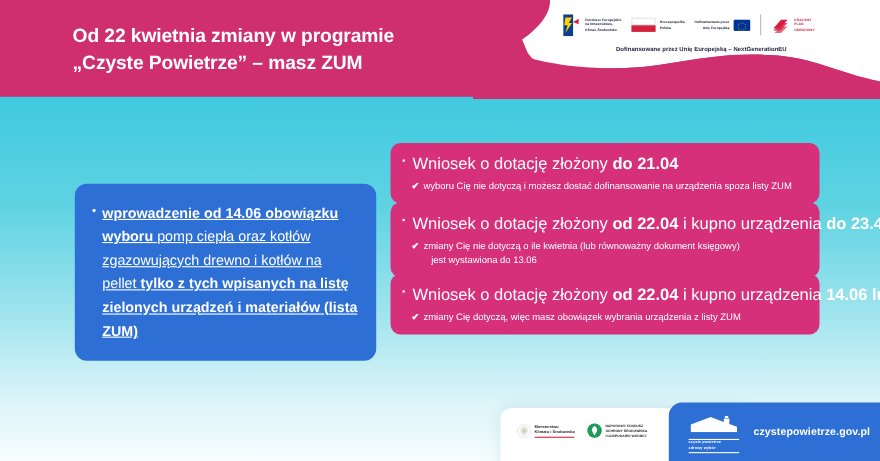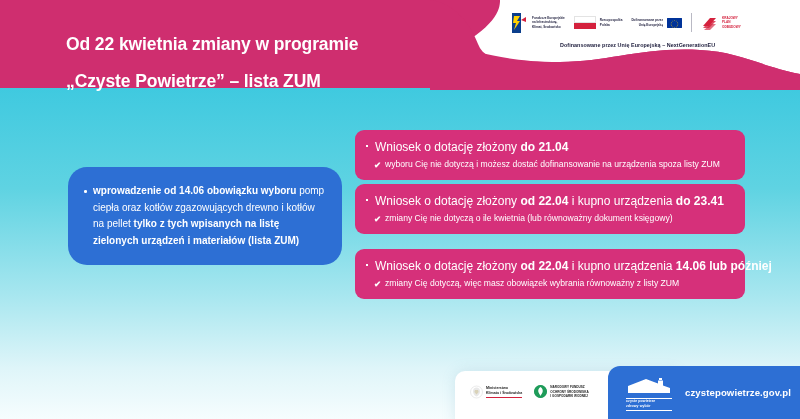--- a/index.html
+++ b/index.html
@@ -35,21 +35,21 @@
     position: absolute;
     left: 66px; top: 20px;
     width: 430px;
     z-index: 6;
     color: #ffffff;
     font-size: 17.5px;
     font-weight: bold;
     line-height: 1.42;
     letter-spacing: -0.1px;
   }
-  .header-title .line { display: block; white-space: nowrap; margin-top: 12px; }
+  .header-title .line { display: block; white-space: nowrap; }
 
   
   .logo-strip {
     position: absolute;
     left: 512px; top: 9px;
     z-index: 7;
     display: flex;
     align-items: center;
     gap: 9px;
     height: 27px;
@@ -81,25 +81,26 @@
     letter-spacing: 0.05px;
   }
 
   
   .blue-card {
     position: absolute;
     left: 68px; top: 167px;
     width: 274px;
     padding: 16px 17px 16px 15px;
     background: #2d6fd4;
-    border-radius: 19px;
+    border-radius: 11px;
     z-index: 5;
     color: #ffffff;
-    font-size: 10px;
+    font-size: 13px;
     line-height: 1.65;
+    text-decoration: underline;
   }
   .blue-card ul { list-style: none; }
   .blue-card li { position: relative; padding-left: 10px; }
   .blue-card li::before {
     content: "";
     position: absolute;
     left: 1px; top: 7px;
     width: 2.6px; height: 2.6px;
     border-radius: 50%;
     background: #ffffff;
@@ -116,21 +117,21 @@
     z-index: 5;
     color: #ffffff;
     padding: 9px 12px 9px 11px;
   }
   .pc1 { top: 130px; }
   .pc2 { top: 184px; }
   .pc3 { top: 249px; }
   .pink-head {
     position: relative;
     padding-left: 9px;
-    font-size: 12px;
+    font-size: 15px;
     line-height: 1.45;
     white-space: nowrap;
   }
   .pink-head::before {
     content: "";
     position: absolute;
     left: 0px; top: 6px;
     width: 2.4px; height: 2.4px;
     background: #ffffff;
   }
@@ -219,21 +220,21 @@
 
   <div class="header-band"></div>
 
   <svg class="header-wave" viewBox="0 0 800 90" preserveAspectRatio="none">
     <path d="M430,0 L800,0 L800,74 C760,66 740,52 700,50 C640,47 610,62 560,62 C500,62 480,50 455,48 C500,24 500,6 500,0 Z" fill="#ffffff"></path>
     <path d="M430,0 C452,2 470,22 478,44 C486,66 520,62 560,62 C610,62 640,47 700,50 C740,52 760,66 800,74 L800,90 L430,90 Z" fill="#cf2e6f"></path>
   </svg>
 
   <h1 class="header-title">
     <span class="line">Od 22 kwietnia zmiany w programie</span>
-    <span class="line">„Czyste Powietrze”  – lista ZUM</span>
+    <span class="line">„Czyste Powietrze”  – masz ZUM</span>
   </h1>
 
   <div class="logo-strip">
 
     <div class="logo-unit">
       <svg class="eu-fund-mark" viewBox="0 0 16 20">
         <rect x="0" y="0" width="9" height="20" fill="#0b3e8c"></rect>
         <path d="M2,3 L8,3 L5,8 L8,8 L2,17 L4,10 L1,10 Z" fill="#ffd100"></path>
         <path d="M9,7 L14,4 L14,9 Z" fill="#d4213d"></path>
       </svg>
@@ -314,28 +315,29 @@
     </div>
   </div>
 
   <div class="pink-card pc2">
     <div class="pink-head">
       <span>Wniosek o dotację złożony </span><span class="b">od 22.04</span><span> i kupno urządzenia </span><span class="b">do 23.41</span>
     </div>
     <div class="pink-sub">
       <span class="tick">✔</span><span>zmiany Cię nie dotyczą o ile kwietnia (lub równoważny dokument księgowy)</span>
     </div>
+    <div class="pink-sub-cont">jest wystawiona do 13.06</div>
   </div>
 
   <div class="pink-card pc3">
     <div class="pink-head">
       <span>Wniosek o dotację złożony </span><span class="b">od 22.04</span><span> i kupno urządzenia </span><span class="b">14.06 lub później</span>
     </div>
     <div class="pink-sub">
-      <span class="tick">✔</span><span>zmiany Cię dotyczą, więc masz obowiązek wybrania równoważny z listy ZUM</span>
+      <span class="tick">✔</span><span>zmiany Cię dotyczą, więc masz obowiązek wybrania urządzenia z listy ZUM</span>
     </div>
   </div>
 
   <div class="footer-white"></div>
 
   <div class="footer-logos">
     <div class="mkis">
       <svg class="mkis-eagle" viewBox="0 0 13 14">
         <circle cx="6.5" cy="7" r="6" fill="#ffffff" stroke="#c9c9c9" stroke-width="0.4"></circle>
         <path d="M6.5,2.6 C8.6,2.6 10,4.3 10,6.4 C10,8.6 8.6,10.8 6.5,11.4 C4.4,10.8 3,8.6 3,6.4 C3,4.3 4.4,2.6 6.5,2.6 Z" fill="#e8e8e8"></path>

